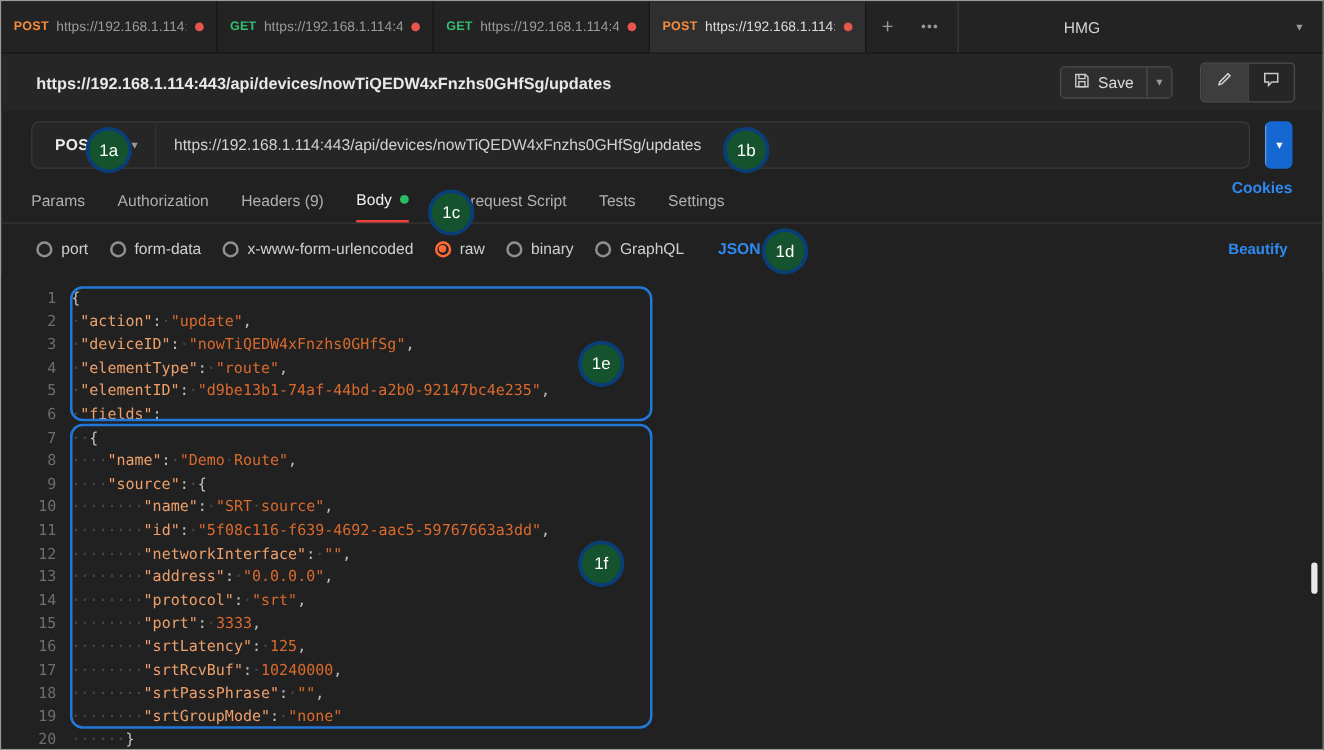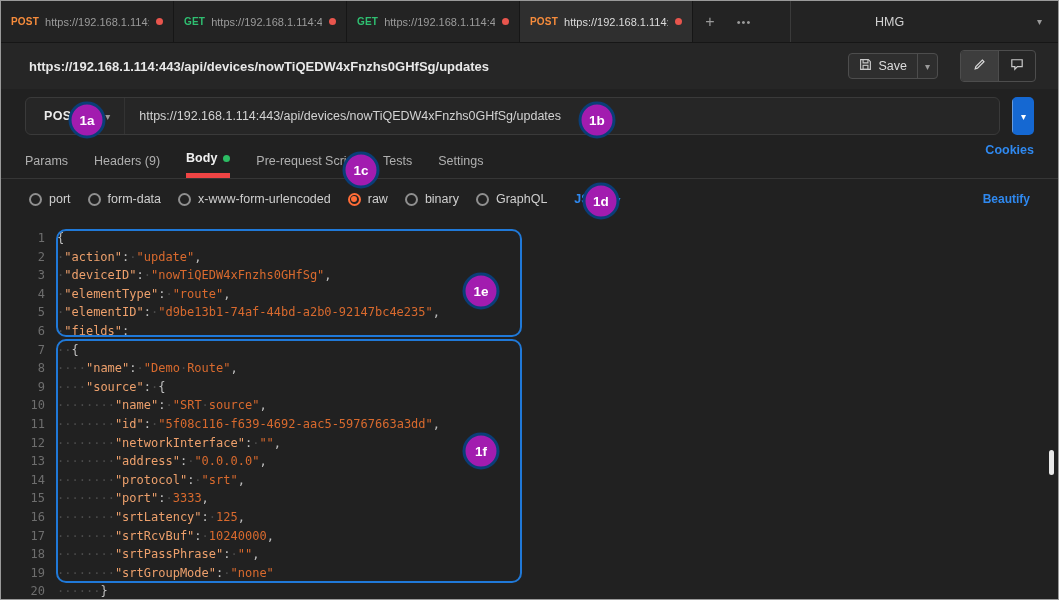--- a/index.html
+++ b/index.html
@@ -14,21 +14,21 @@
   .tab { width:173px; display:flex; align-items:center; padding:0 10px; border-right:1px solid #161616; cursor:pointer; overflow:hidden; white-space:nowrap; }
   .tab .t-method { font-size:10px; font-weight:bold; margin-right:6px; letter-spacing:.2px; }
   .m-post { color:#f78c3c; } .m-get { color:#2fbf71; }
   .tab .t-url { font-size:11px; color:#9b9b9b; overflow:hidden; }
   .tab.active { background:#2f2f2f; }
   .tab.active .t-url { color:#dcdcdc; }
   .unsaved-dot { width:7px; height:7px; border-radius:50%; background:#e8554d; margin-left:7px; flex:0 0 auto; }
   .tab-action { width:34px; display:flex; align-items:center; justify-content:center; color:#9a9a9a; font-size:16px; cursor:pointer; }
   .tab-action.more { font-size:11px; letter-spacing:1px; }
   .tb-spacer { flex:1; }
-  .workspace { width:268px; display:flex; align-items:center; border-left:1px solid #3a3a3a; padding:0 16px 0 84px; color:#d2d2d2; font-size:12.5px; cursor:pointer; }
+  .workspace { width:292px; display:flex; align-items:center; border-left:1px solid #3a3a3a; padding:0 16px 0 84px; color:#d2d2d2; font-size:12.5px; cursor:pointer; }
   .workspace .chev { margin-left:auto; }
 
   
   .req-header { height:46px; background:#262626; display:flex; align-items:center; padding:0 22px 0 28px; }
   .req-title { font-size:13px; font-weight:bold; color:#e8e8e8; }
   .rh-actions { margin-left:auto; display:flex; align-items:center; gap:22px; }
   .save-btn { display:flex; align-items:center; height:26px; background:#2e2e2e; border:1px solid #4d4d4d; border-radius:4px; color:#dcdcdc; font-size:12.5px; cursor:pointer; }
   .save-main { display:flex; align-items:center; gap:6px; padding:0 10px; }
   .save-chev { padding:0 7px; border-left:1px solid #4d4d4d; height:100%; display:flex; align-items:center; }
   .btn-group { display:flex; border:1px solid #4d4d4d; border-radius:4px; overflow:hidden; }
@@ -43,21 +43,21 @@
   .method-select { display:flex; align-items:center; gap:26px; padding:0 14px 0 18px; cursor:pointer; border-right:1px solid #333; height:100%; }
   .method-select .m-label { font-size:12.5px; font-weight:bold; color:#ececec; letter-spacing:.3px; }
   .url-input { font-size:12.5px; color:#d2d2d2; padding-left:14px; white-space:nowrap; overflow:hidden; flex:1; }
   .send-btn { margin-left:12px; height:38px; display:flex; align-items:stretch; background:#1568d2; border-radius:5px; overflow:hidden; cursor:pointer; }
   .send-main { display:flex; align-items:center; padding:0 18px; color:#fff; font-size:13px; font-weight:bold; }
   .send-chev { display:flex; align-items:center; padding:0 8px; border-left:1px solid rgba(255,255,255,.35); color:#fff; font-size:10px; }
 
   
   .req-tabs { height:36px; display:flex; gap:26px; padding:0 24px; border-bottom:1px solid #363636; }
   .rtab { font-size:12.5px; color:#b0b0b0; cursor:pointer; height:100%; display:flex; align-items:center; position:relative; }
-  .rtab.active { color:#f0f0f0; border-bottom:5px solid #ef4444;font-weight:bold; }
+  .rtab.active { color:#f0f0f0; border-bottom:2px solid #ef4444; }
   .green-dot { width:7px; height:7px; border-radius:50%; background:#2cbc63; margin-left:6px; }
   .cookies { margin-left:auto; color:#2f89f0; font-size:12.5px; font-weight:bold; cursor:pointer; }
 
   
   .body-bar { height:40px; display:flex; align-items:center; gap:17px; padding:0 28px; }
   .bt-item { display:flex; align-items:center; gap:7px; cursor:pointer; }
   .radio { width:13px; height:13px; border-radius:50%; border:2px solid #8f8f8f; position:relative; flex:0 0 auto; }
   .bt-item.sel .radio { border-color:#ff6c37; }
   .bt-item.sel .radio::after { content:""; position:absolute; inset:1.5px; border-radius:50%; background:#ff6c37; }
   .bt-label { font-size:12.5px; color:#cfcfcf; }
@@ -73,22 +73,22 @@
   .t-p { color:#c0c0c0; }
   .t-k { color:#eda06c; }
   .t-s { color:#d96a2e; }
   .t-n { color:#d96a2e; }
   .t-w { color:#4b4b4b; }
 
   
   .hl-box { position:absolute; border:2.5px solid #2079d8; border-radius:10px; pointer-events:none; z-index:20; }
   .hl-1 { left:55px; top:228px; width:466px; height:108px; }
   .hl-2 { left:55px; top:338px; width:466px; height:244px; }
-  .badge { position:absolute; width:37px; height:37px; border-radius:50%; background:#a21caf; border:3px solid #0a3e77;
-           color:#fff; font-weight:bold; font-size:13.5px; display:flex; align-items:center; justify-content:center;
+  .badge { position:absolute; width:37px; height:37px; border-radius:50%; background:#14532d; border:3px solid #0a3e77;
+           color:#fff; font-weight:normal; font-size:13.5px; display:flex; align-items:center; justify-content:center;
            transform:translate(-50%,-50%); z-index:50; }
   .scroll-thumb { position:absolute; left:1048px; top:449px; width:5px; height:25px; background:#e8e8e8; border-radius:3px; z-index:30; }
 </style>
 </head>
 <body>
 
 <div class="app">
 
   <div class="tabbar">
     <div class="tab">
@@ -165,20 +165,21 @@
       </div>
       <div class="url-input">https://192.168.1.114:443/api/devices/nowTiQEDW4xFnzhs0GHfSg/updates</div>
     </div>
     <div class="send-btn">
       <span class="send-chev">▾</span>
     </div>
   </div>
 
   <div class="req-tabs">
     <div class="rtab">Params</div>
+    <div class="rtab">Authorization</div>
     <div class="rtab">Headers (9)</div>
     <div class="rtab active">
       <span>Body</span>
       <span class="green-dot"></span>
     </div>
     <div class="rtab">Pre-request Script</div>
     <div class="rtab">Tests</div>
     <div class="rtab">Settings</div>
     <div class="cookies">Cookies</div>
   </div>
@@ -239,19 +240,19 @@
         <div class="code-line"><span class="ln">20</span><span><span class="t-w">·</span><span class="t-w">·</span><span class="t-w">·</span><span class="t-w">·</span><span class="t-w">·</span><span class="t-w">·</span><span class="t-p">}</span></span></div>
       </div>
   </div>
 
   <div class="hl-box hl-1"></div>
   <div class="hl-box hl-2"></div>
 
   <div class="badge" style="left:86px;  top:119px;">1a</div>
   <div class="badge" style="left:596px; top:119px;">1b</div>
   <div class="badge" style="left:360px; top:169px;">1c</div>
-  <div class="badge" style="left:600px; top:200px;">1d</div>
+  <div class="badge" style="left:627px; top:200px;">1d</div>
   <div class="badge" style="left:480px; top:290px;">1e</div>
   <div class="badge" style="left:480px; top:450px;">1f</div>
 
   <div class="scroll-thumb"></div>
 
 </div>
 
 </body></html>

